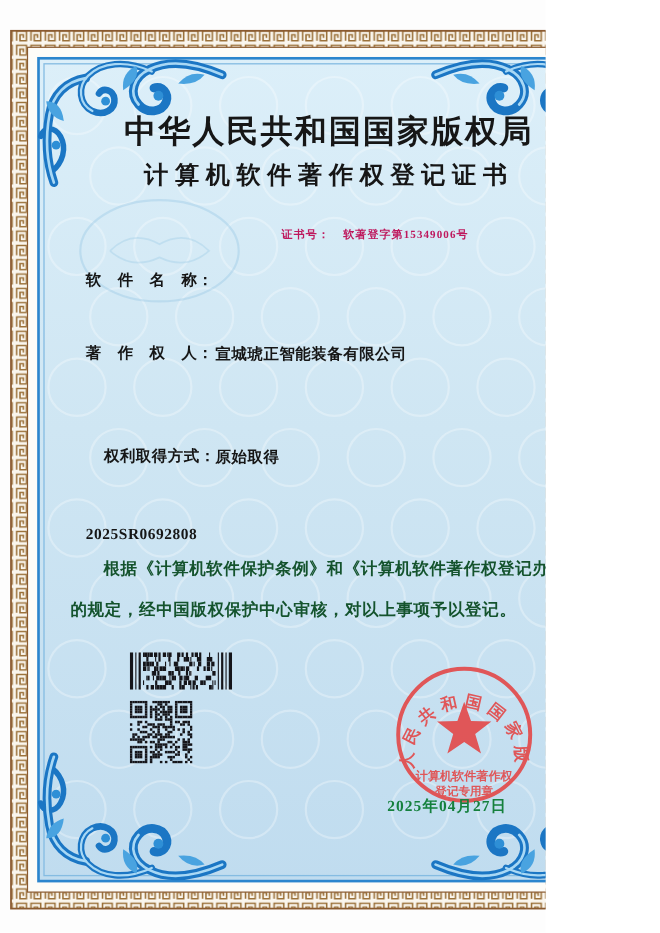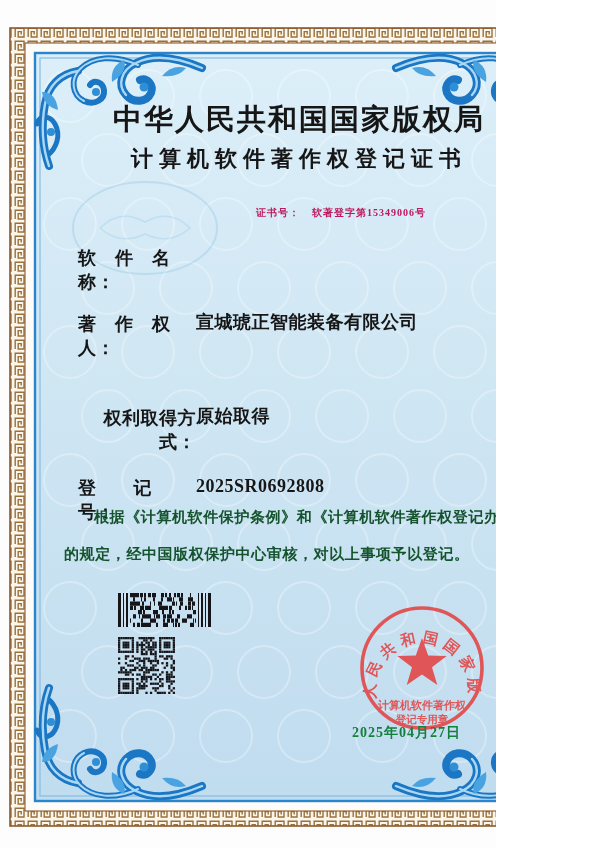--- a/index.html
+++ b/index.html
@@ -19,21 +19,21 @@
     left:40px;top:144px;width:518px;text-align:center;
     font-size:22px;font-weight:bold;letter-spacing:6px;color:#161616;
   }
   .cert-no{
     right:70px;top:206px;font-size:10px;font-weight:bold;color:#be185d;
     letter-spacing:1px;
   }
   .cert-no .num{margin-left:12px;}
   .field-row{
     left:78px;width:450px;display:flex;align-items:flex-start;
-    font-size:18px;font-weight:bold;color:#161616;
+    font-size:14px;font-weight:bold;color:#161616;
   }
   .field-label{flex:0 0 118px;letter-spacing:0.5px;}
   .field-value{white-space:pre-line;line-height:21px;letter-spacing:0.5px;}
   .row-name{top:246px;}
   .row-owner{top:312px;}
   .row-acq{top:406px;text-align:right;}
   .row-scope{top:441px;}
   .row-reg{top:476px;}
   .statement{
     left:64px;top:500px;width:474px;margin:0;
@@ -186,21 +186,20 @@
   </div>
   <div class="abs field-row row-owner">
     <span class="field-label">著　作　权　人：</span>
     <span class="field-value">宣城琥正智能装备有限公司</span>
   </div>
   <div class="abs field-row row-acq">
     <span class="field-label">权利取得方式：</span>
     <span class="field-value">原始取得</span>
   </div>
   <div class="abs field-row row-reg">
-    <span class="field-label">登　　记　　号：</span>
     <span class="field-value">2025SR0692808</span>
   </div>
 
   <p class="abs statement">根据《计算机软件保护条例》和《计算机软件著作权登记办法》的规定，经中国版权保护中心审核，对以上事项予以登记。</p>
 
   <svg id="barcode-svg" class="abs barcode" viewBox="0 0 93 34" xmlns="http://www.w3.org/2000/svg">
       <rect x="0" y="0" width="3" height="34" fill="#15151a"></rect>
       <rect x="5" y="0" width="1" height="34" fill="#15151a"></rect>
       <rect x="8" y="0" width="2" height="34" fill="#15151a"></rect>
       <rect x="80" y="0" width="1" height="34" fill="#15151a"></rect>

